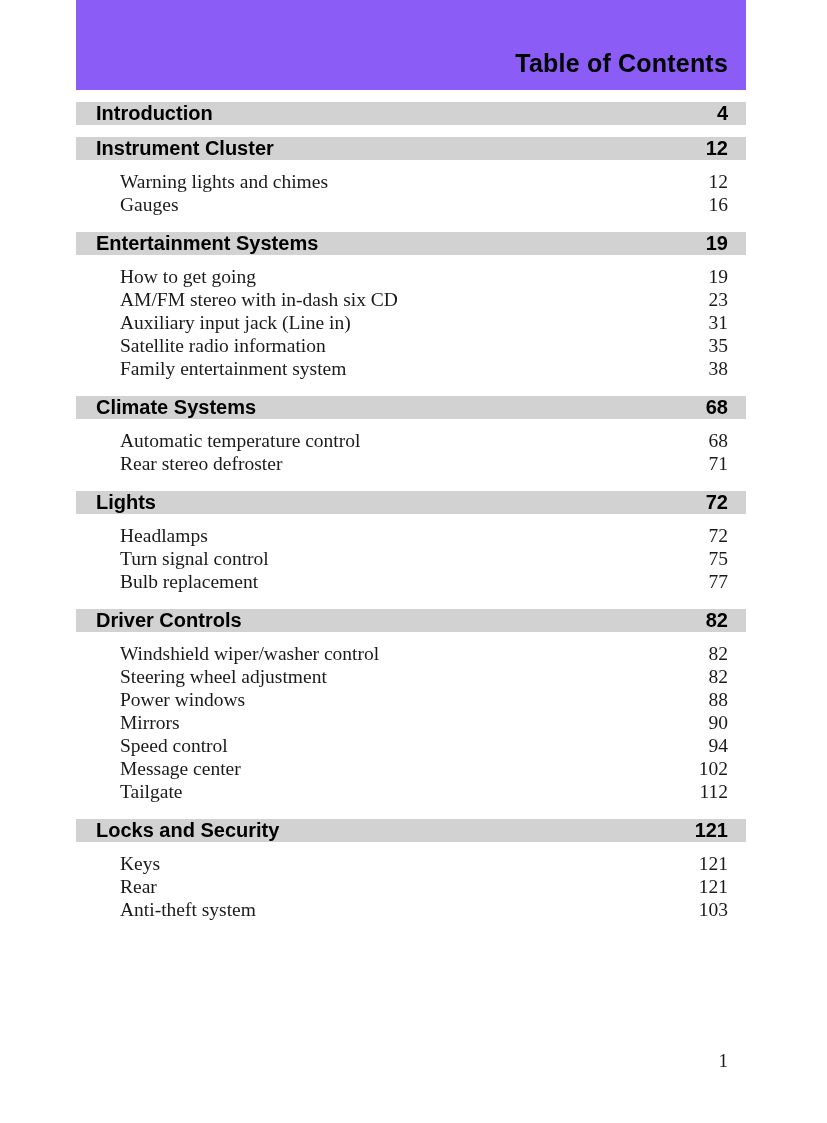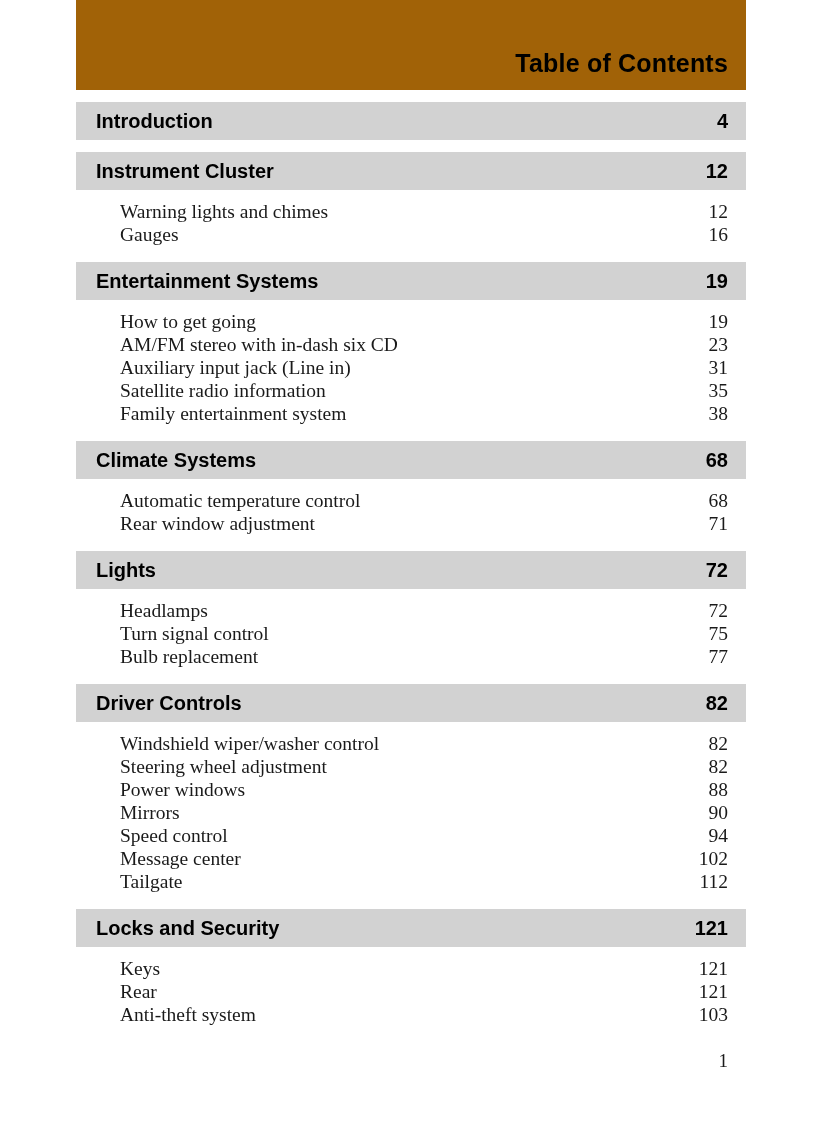--- a/index.html
+++ b/index.html
@@ -22,39 +22,39 @@
     box-sizing: border-box;
   }
   .content {
     position: absolute;
     left: 76px;
     top: 0;
     width: 670px;
   }
   
   .title-banner {
-    background: #a16207;
+    background: #8b5cf6;
     height: 90px;
     display: flex;
     align-items: flex-end;
     justify-content: flex-end;
     box-sizing: border-box;
     padding: 0 18px 12px 0;
   }
   .title-banner .title-text {
     font-family: "Liberation Sans", sans-serif;
     font-weight: bold;
     font-size: 25px;
     color: #000000;
     letter-spacing: 0.2px;
   }
   
   .section-bar {
     background: #d2d2d2;
-    height: 38px;
+    height: 23px;
     display: flex;
     align-items: center;
     justify-content: space-between;
     box-sizing: border-box;
     padding: 0 18px 0 20px;
     margin-top: 12px;
   }
   .section-bar .sec-title {
     font-family: "Liberation Sans", sans-serif;
     font-weight: bold;
@@ -157,21 +157,21 @@
         <div class="section-bar">
           <span class="sec-title">Climate Systems</span>
           <span class="sec-page">68</span>
         </div>
         <div class="entries">
           <div class="entry">
             <span class="entry-label">Automatic temperature control</span>
             <span class="entry-page">68</span>
           </div>
           <div class="entry">
-            <span class="entry-label">Rear window adjustment</span>
+            <span class="entry-label">Rear stereo defroster</span>
             <span class="entry-page">71</span>
           </div>
         </div>
         <div class="section-bar">
           <span class="sec-title">Lights</span>
           <span class="sec-page">72</span>
         </div>
         <div class="entries">
           <div class="entry">
             <span class="entry-label">Headlamps</span>

